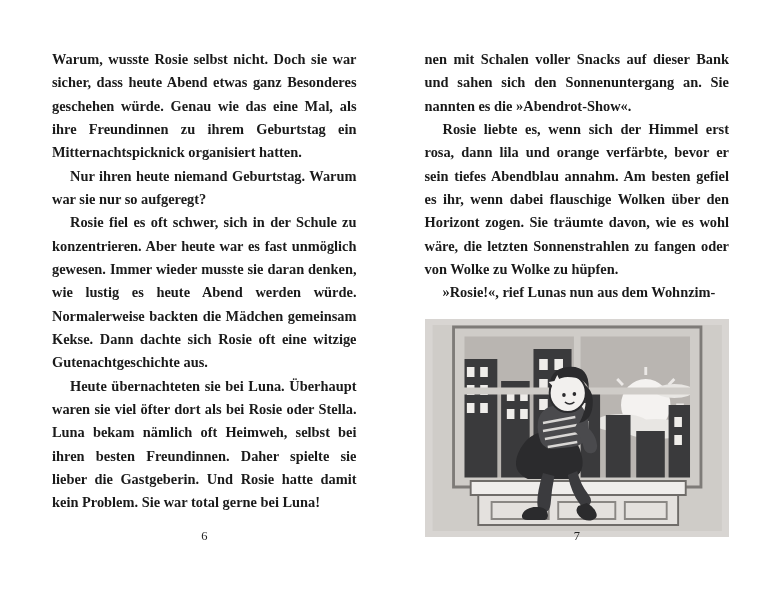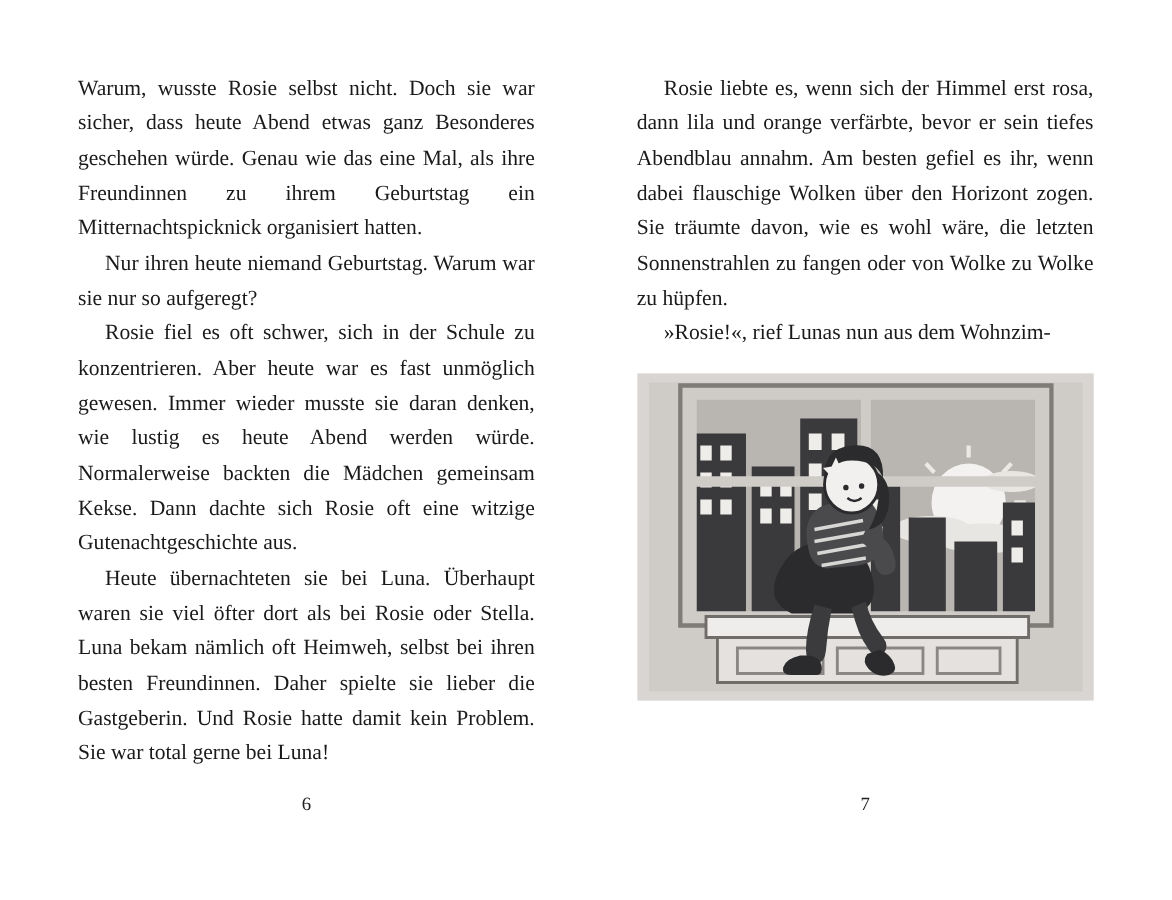--- a/index.html
+++ b/index.html
@@ -30,20 +30,21 @@
   }
   .page.left { padding-right: 34px; }
   .page.right { padding-left: 34px; }
 
   .col {
     font-size: 14.4px;
     line-height: 1.62;
     text-align: justify;
     text-justify: inter-word;
     hyphens: manual;
+    font-weight: bold;
   }
   .col p {
     margin: 0;
     text-indent: 1.25em;
   }
   .col p.first {
     text-indent: 0;
   }
   .folio {
     position: absolute;
@@ -78,20 +79,21 @@
       <p class="first">Warum, wusste Rosie selbst nicht. Doch sie war sicher, dass heute Abend etwas ganz Besonderes geschehen würde. Genau wie das eine Mal, als ihre Freundinnen zu ihrem Geburtstag ein Mitternachtspicknick organisiert hatten.</p>
       <p>Nur ihren heute niemand Geburtstag. Warum war sie nur so aufgeregt?</p>
       <p>Rosie fiel es oft schwer, sich in der Schule zu konzentrieren. Aber heute war es fast unmöglich gewesen. Immer wieder musste sie daran denken, wie lustig es heute Abend werden würde. Normalerweise backten die Mädchen gemeinsam Kekse. Dann dachte sich Rosie oft eine witzige Gutenachtgeschichte aus.</p>
       <p>Heute übernachteten sie bei Luna. Überhaupt waren sie viel öfter dort als bei Rosie oder Stella. Luna bekam nämlich oft Heimweh, selbst bei ihren besten Freundinnen. Daher spielte sie lieber die Gastgeberin. Und Rosie hatte damit kein Problem. Sie war total gerne bei Luna!</p>
     </div>
     <div class="folio">6</div>
   </div>
 
   <div class="page right">
     <div class="col">
+      <p class="first">nen mit Schalen voller Snacks auf dieser Bank und sahen sich den Sonnenuntergang an. Sie nannten es die »Abendrot-Show«.</p>
       <p>Rosie liebte es, wenn sich der Himmel erst rosa, dann lila und orange verfärbte, bevor er sein tiefes Abendblau annahm. Am besten gefiel es ihr, wenn dabei flauschige Wolken über den Horizont zogen. Sie träumte davon, wie es wohl wäre, die letzten Sonnenstrahlen zu fangen oder von Wolke zu Wolke zu hüpfen.</p>
       <p>»Rosie!«, rief Lunas nun aus dem Wohnzim-</p>
     </div>
 
     <div class="illus-wrap">
       <svg class="illustration" viewBox="0 0 320 218" preserveAspectRatio="none">
         <defs>
           <clipPath id="winClip">
               <rect x="38" y="14" width="244" height="148"></rect>
             </clipPath>

